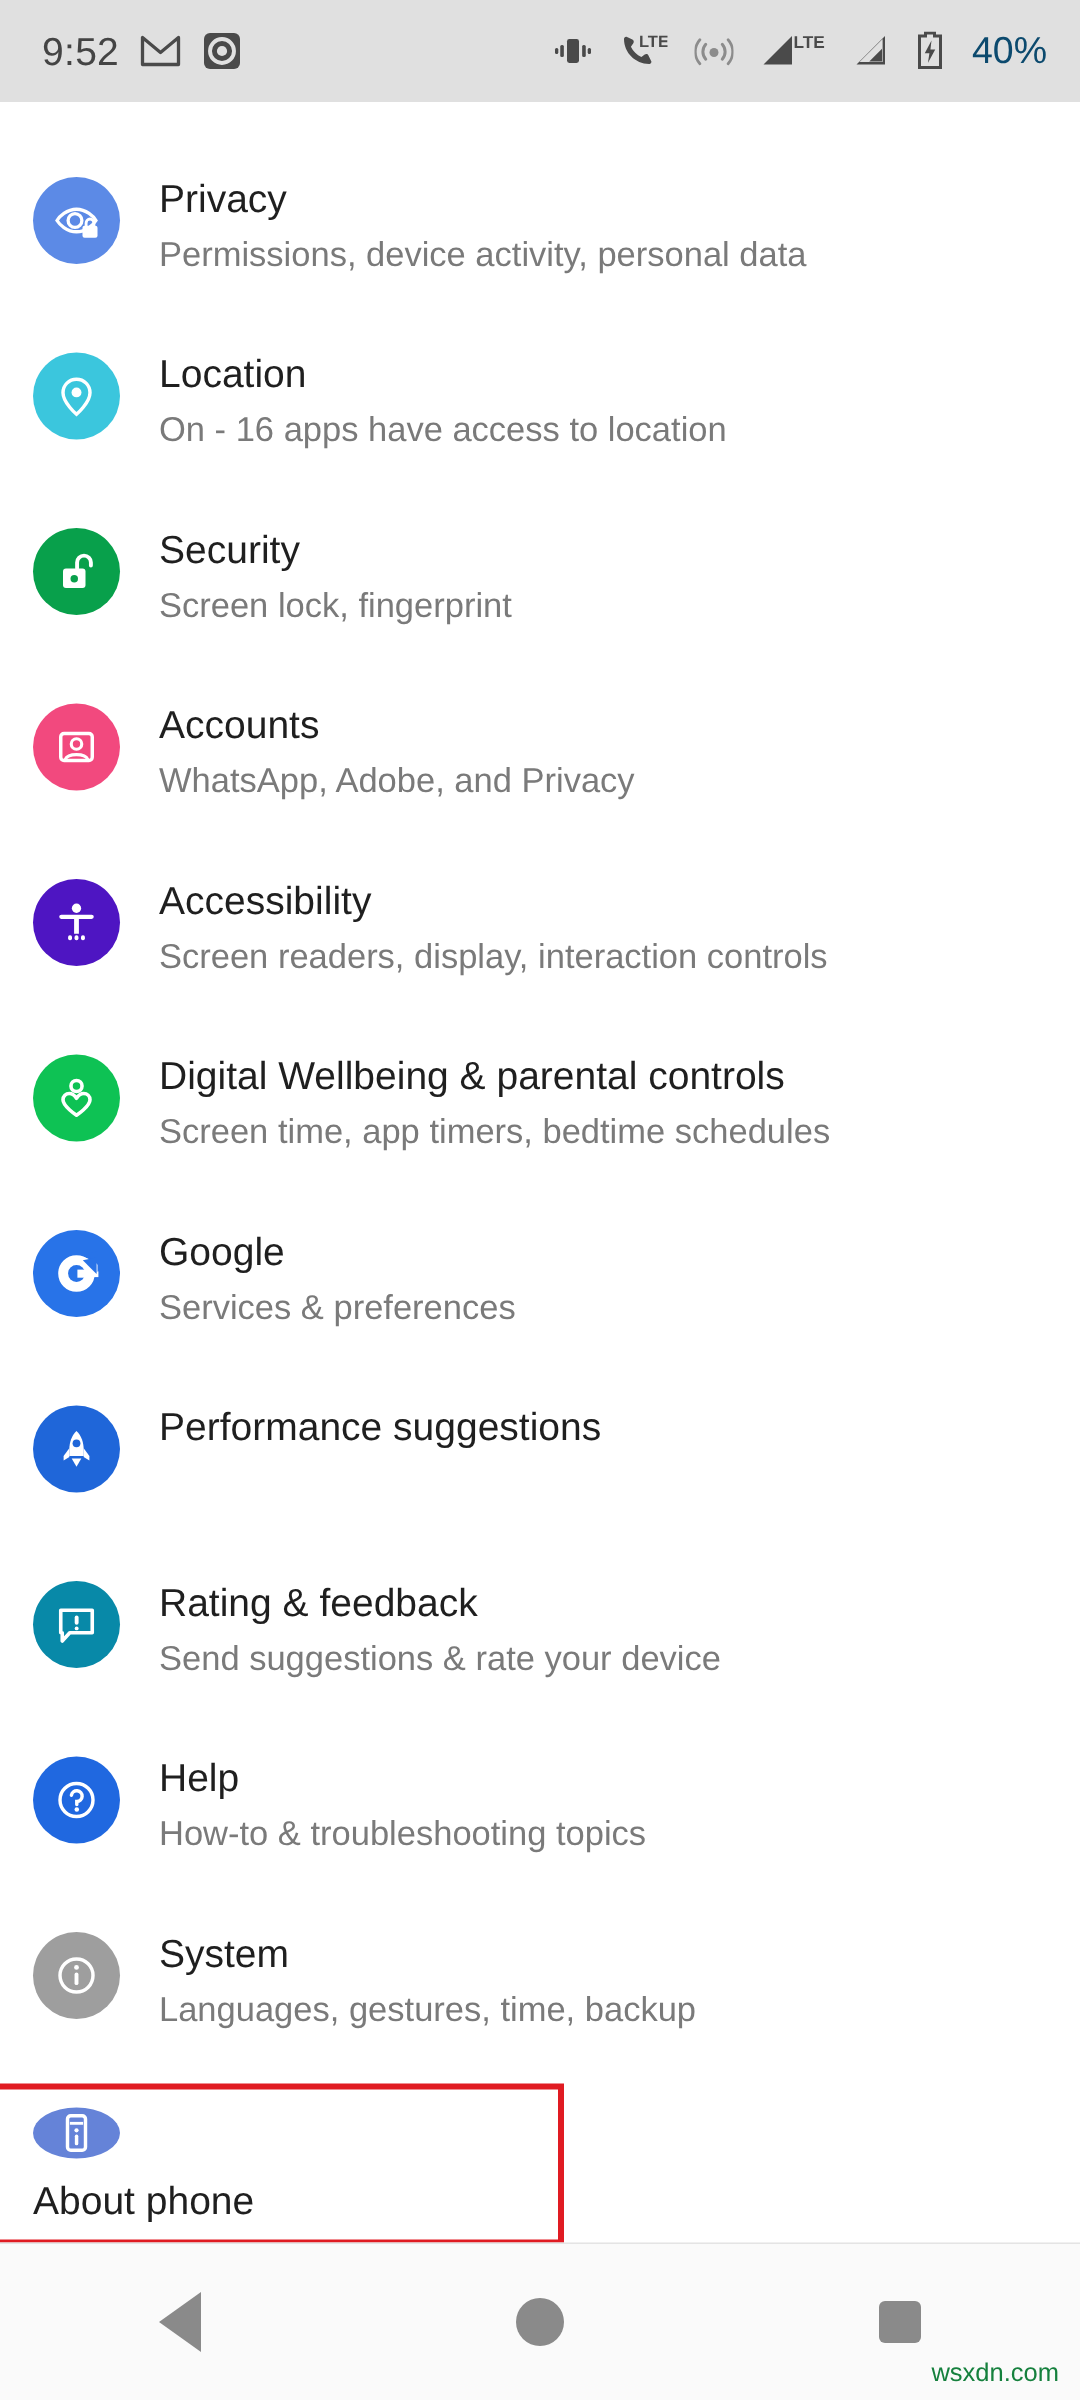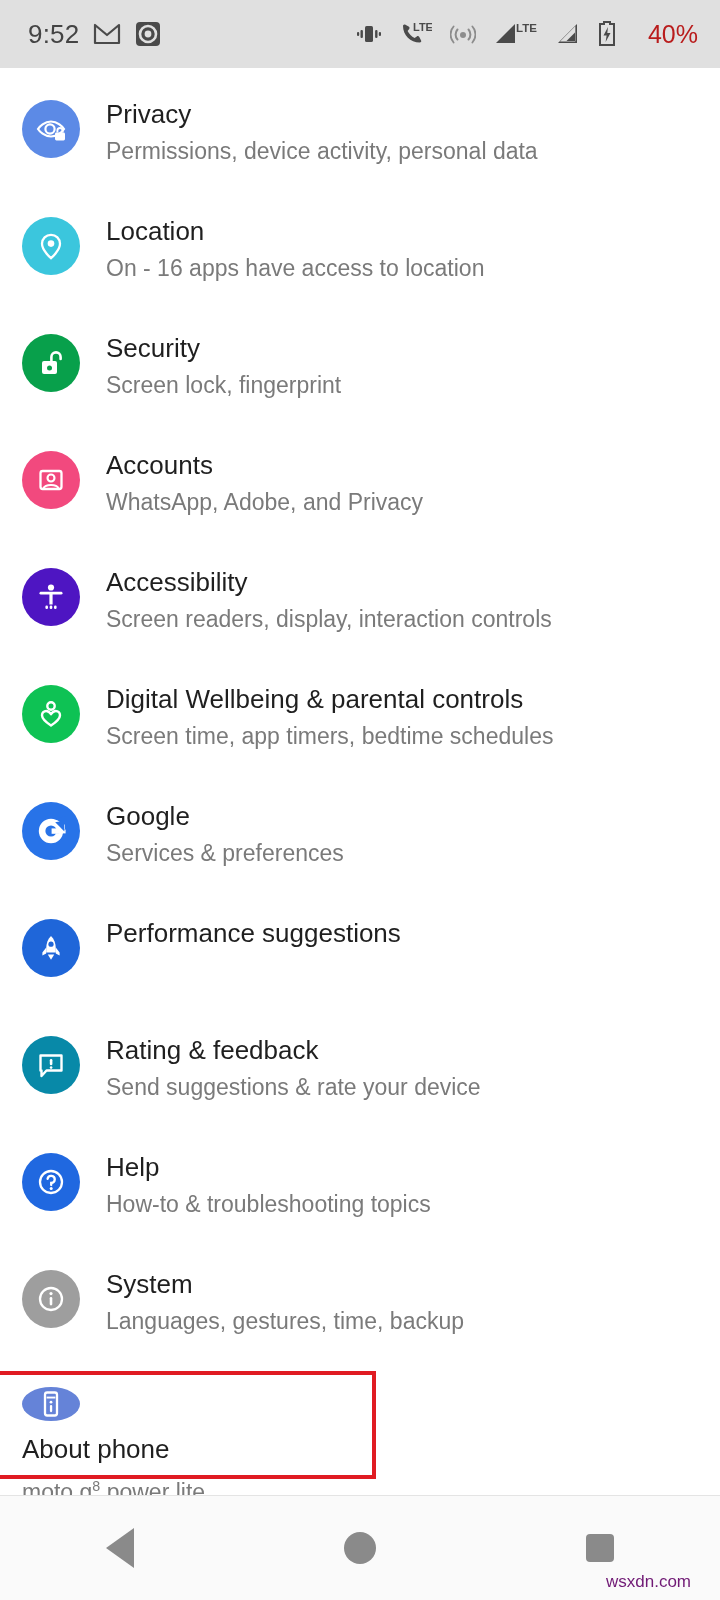--- a/index.html
+++ b/index.html
@@ -38,27 +38,27 @@
     color: #444;
   }
   .status-right {
     display: flex;
     align-items: center;
     gap: 18px;
   }
   .sicon { display: block; }
   .battery-pct {
     font-size: 25px;
-    color: #b91c1c;
-    margin-left: 14px;
+    color: #0c4a6e;
+    margin-left: 1px;
   }
 
   
   .settings-list {
-    padding-top: 18px;
+    padding-top: 36px;
     background: #ffffff;
   }
   .settings-row {
     display: flex;
     align-items: flex-start;
     padding: 0 24px 0 22px;
     height: 117px;
     box-sizing: border-box;
     position: relative;
   }
@@ -135,24 +135,24 @@
     background: #8a8a8a;
   }
   .nav-recent {
     width: 28px;
     height: 28px;
     border-radius: 4px;
     background: #8a8a8a;
   }
   .watermark {
     position: absolute;
-    right: 29px;
+    right: 14px;
     bottom: 8px;
     font-size: 17px;
-    color: #701a75;
+    color: #15803d;
     font-family: "Liberation Sans", sans-serif;
   }
   .sup { font-size: 0.62em; vertical-align: super; }
 </style>
 </head>
 <body>
 
 <div class="status-bar">
   <div class="status-left">
     <span class="status-clock">9:52</span>

